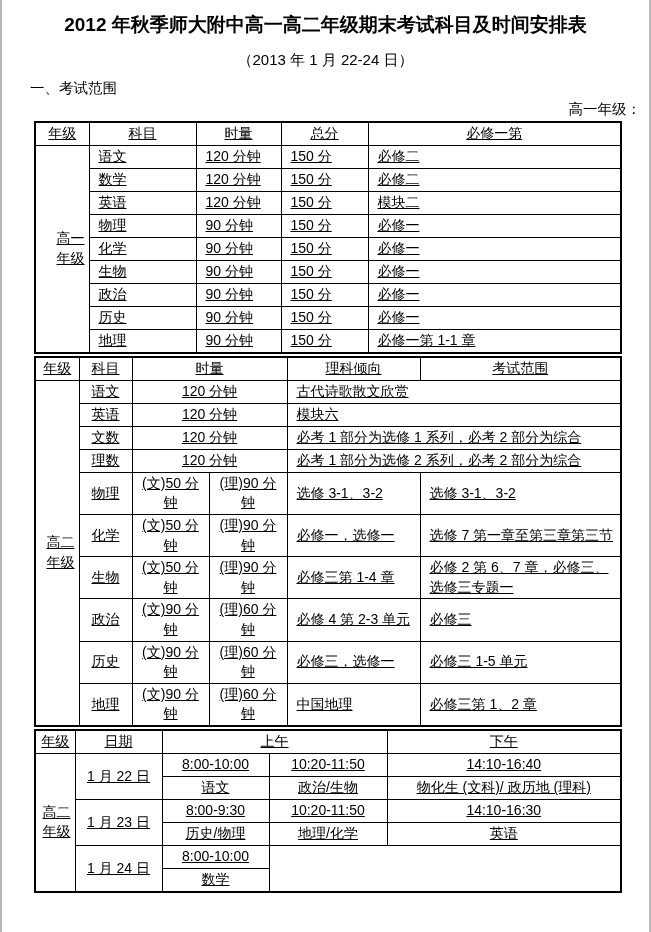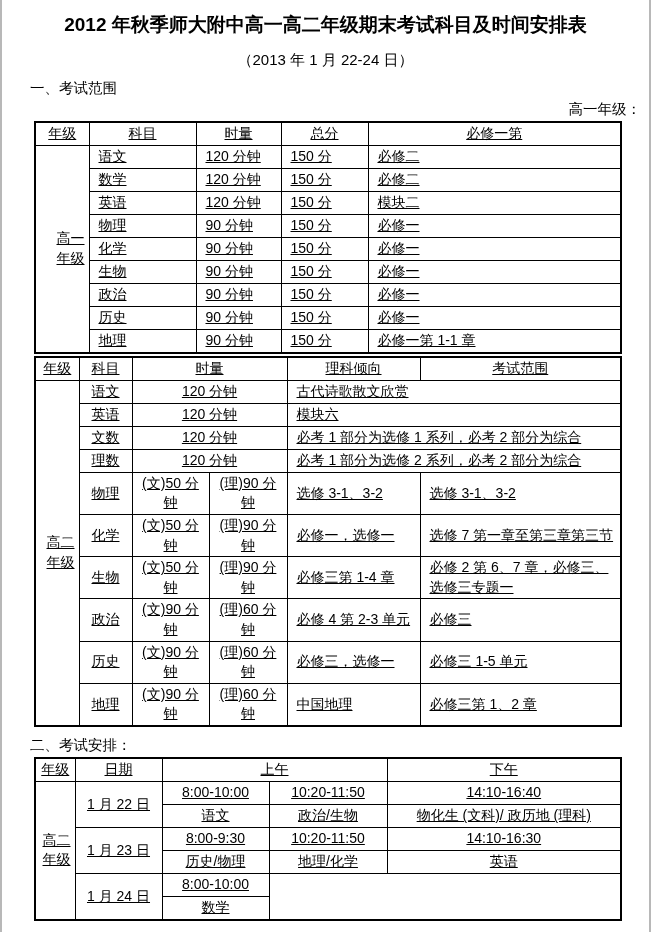--- a/index.html
+++ b/index.html
@@ -209,21 +209,20 @@
         <tr>
           <td class="c">地理</td>
           <td class="c">(文)90 分钟</td>
           <td class="c">(理)60 分钟</td>
           <td class="l">中国地理</td>
           <td class="l">必修三第 1、2 章</td>
         </tr>
       </tbody>
   </table>
 
-  <div class="heading">二、考试安排：</div>
 
   <table class="tbl">
     <colgroup>
       <col style="width:40px">
         <col style="width:87px">
         <col style="width:107px">
         <col style="width:118px">
         <col style="width:234px">
     </colgroup>
     <thead>

